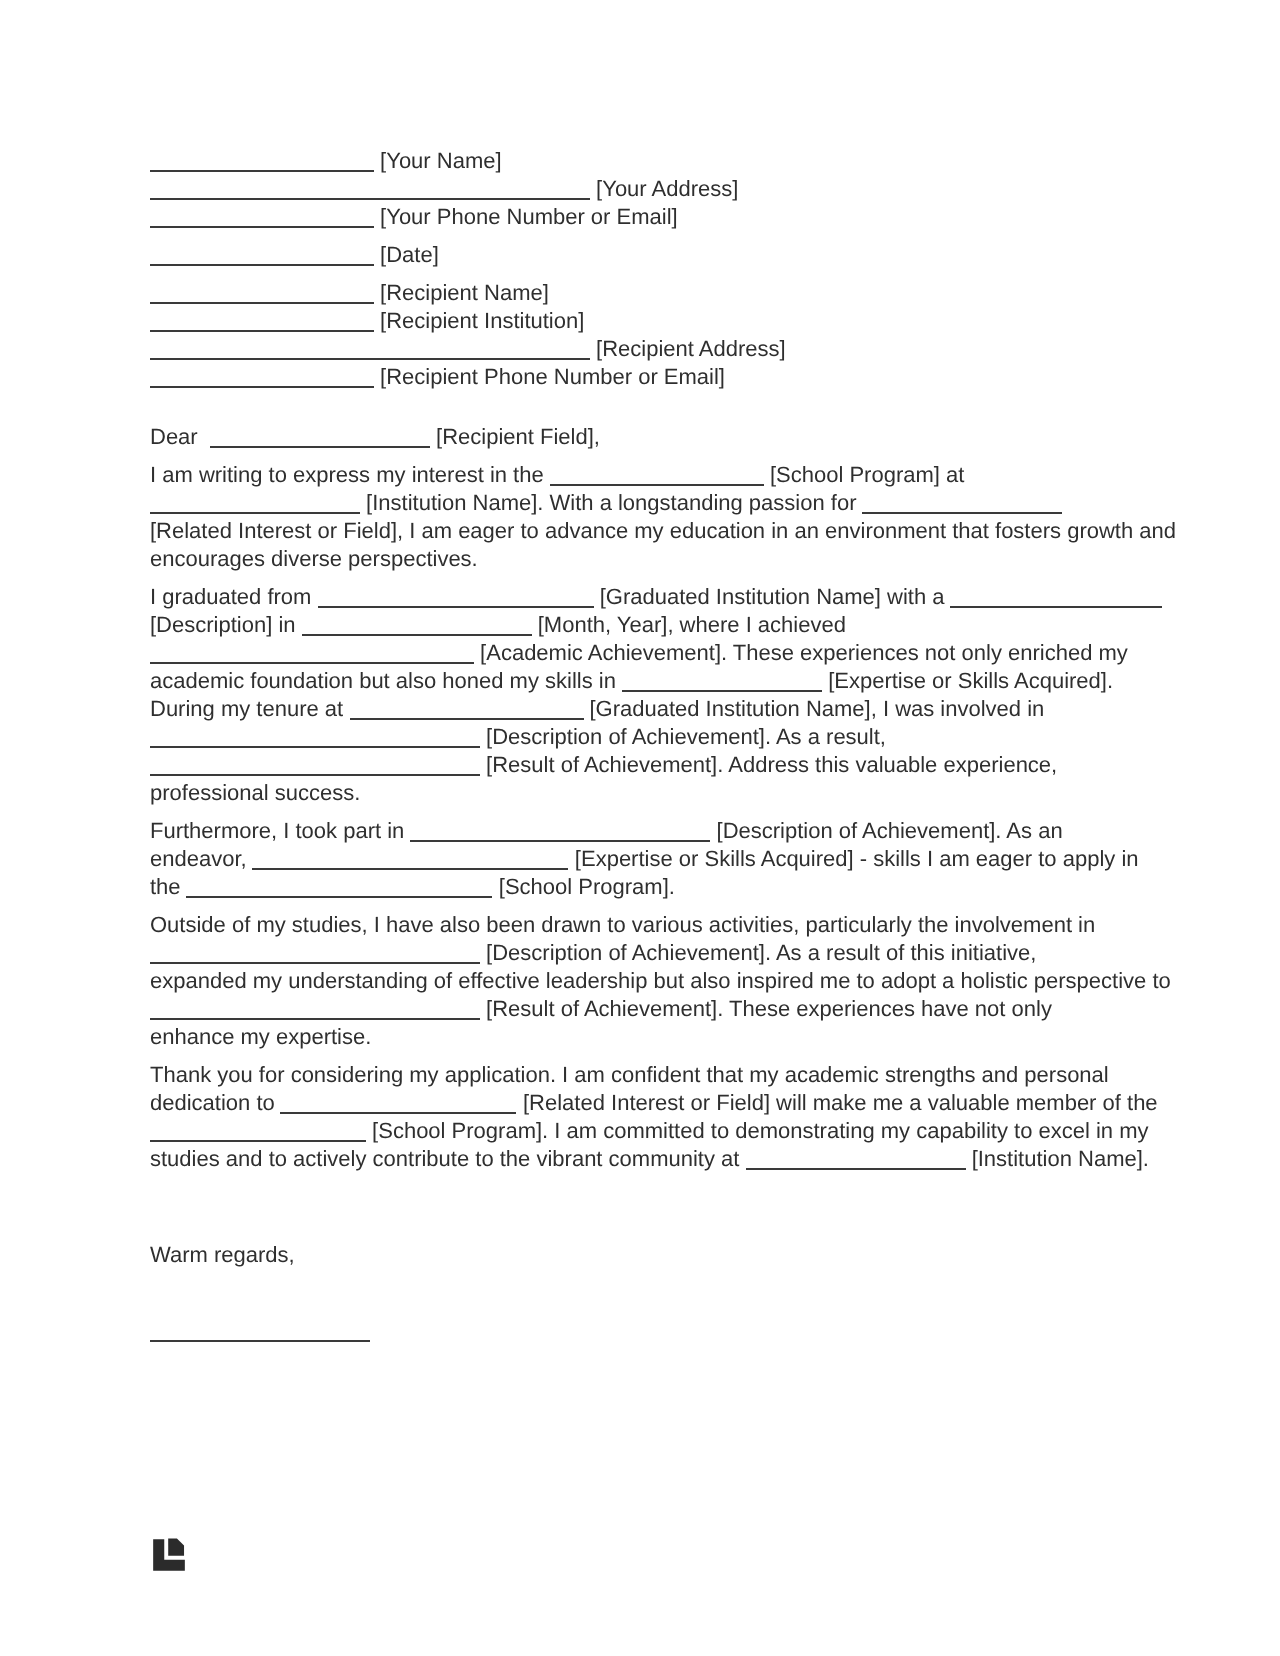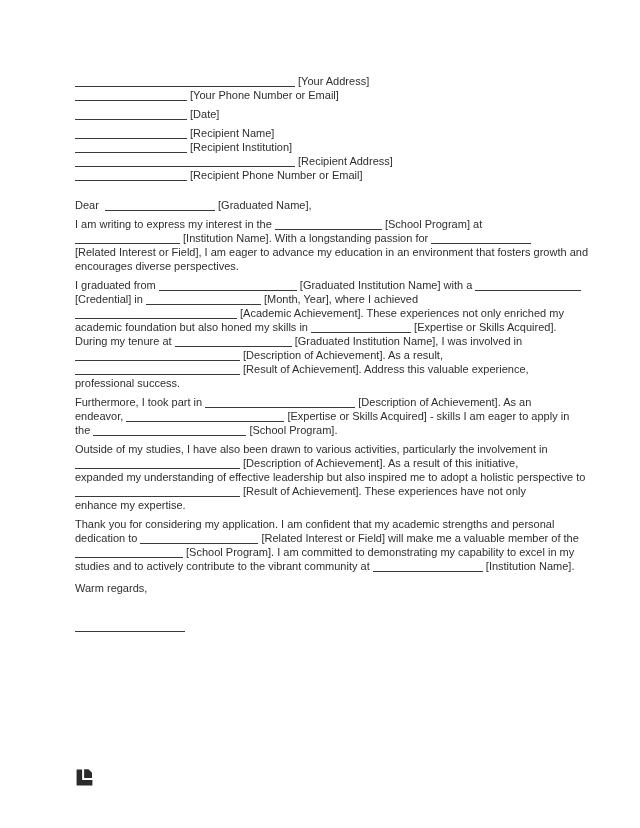--- a/index.html
+++ b/index.html
@@ -27,21 +27,21 @@
     top: 74px;
     width: 500px;
     font-size: 11px;
     line-height: 14px;
     color: #2f2f2f;
   }
   .blk { margin-top: 5px; }
   .blk:first-child { margin-top: 0; }
   .blk-salutation { margin-top: 16px; }
   .blk-paragraph-3 { margin-top: 0; }
-  .blk-closing { margin-top: 8px; }
+  .blk-closing { margin-top: 34px; }
   .blk-signature { margin-top: 24px; }
   .line {
     white-space: nowrap;
     height: 14px;
   }
   .txt { white-space: pre; }
   .blank {
     display: inline-block;
     height: 9px;
     margin-bottom: -2px;
@@ -55,44 +55,45 @@
     height: 19px;
   }
 </style>
 </head>
 <body>
 
 <div class="page">
 
   <div class="letter-body">
       <div class="blk blk-sender-block">
+        <div class="line"><span class="blank" style="width: 112px;"></span><span class="txt"> [Your Name]</span></div>
         <div class="line"><span class="blank" style="width: 220px;"></span><span class="txt"> [Your Address]</span></div>
         <div class="line"><span class="blank" style="width: 112px;"></span><span class="txt"> [Your Phone Number or Email]</span></div>
       </div>
       <div class="blk blk-date-block">
         <div class="line"><span class="blank" style="width: 112px;"></span><span class="txt"> [Date]</span></div>
       </div>
       <div class="blk blk-recipient-block">
         <div class="line"><span class="blank" style="width: 112px;"></span><span class="txt"> [Recipient Name]</span></div>
         <div class="line"><span class="blank" style="width: 112px;"></span><span class="txt"> [Recipient Institution]</span></div>
         <div class="line"><span class="blank" style="width: 220px;"></span><span class="txt"> [Recipient Address]</span></div>
         <div class="line"><span class="blank" style="width: 112px;"></span><span class="txt"> [Recipient Phone Number or Email]</span></div>
       </div>
       <div class="blk blk-salutation">
-        <div class="line"><span class="txt">Dear  </span><span class="blank" style="width: 110px;"></span><span class="txt"> [Graduated Name],</span></div>
+        <div class="line"><span class="txt">Dear  </span><span class="blank" style="width: 110px;"></span><span class="txt"> [Recipient Field],</span></div>
       </div>
       <div class="blk blk-paragraph-1">
         <div class="line"><span class="txt">I am writing to express my interest in the </span><span class="blank" style="width: 107px;"></span><span class="txt"> [School Program] at</span></div>
         <div class="line"><span class="blank" style="width: 105px;"></span><span class="txt"> [Institution Name]. With a longstanding passion for </span><span class="blank" style="width: 100px;"></span></div>
         <div class="line"><span class="txt">[Related Interest or Field], I am eager to advance my education in an environment that fosters growth and</span></div>
         <div class="line"><span class="txt">encourages diverse perspectives.</span></div>
       </div>
       <div class="blk blk-paragraph-2">
         <div class="line"><span class="txt">I graduated from </span><span class="blank" style="width: 138px;"></span><span class="txt"> [Graduated Institution Name] with a </span><span class="blank" style="width: 106px;"></span></div>
-        <div class="line"><span class="txt">[Credential] in </span><span class="blank" style="width: 115px;"></span><span class="txt"> [Month, Year], where I achieved</span></div>
+        <div class="line"><span class="txt">[Description] in </span><span class="blank" style="width: 115px;"></span><span class="txt"> [Month, Year], where I achieved</span></div>
         <div class="line"><span class="blank" style="width: 162px;"></span><span class="txt"> [Academic Achievement]. These experiences not only enriched my</span></div>
         <div class="line"><span class="txt">academic foundation but also honed my skills in </span><span class="blank" style="width: 100px;"></span><span class="txt"> [Expertise or Skills Acquired].</span></div>
       </div>
       <div class="blk blk-paragraph-3">
         <div class="line"><span class="txt">During my tenure at </span><span class="blank" style="width: 117px;"></span><span class="txt"> [Graduated Institution Name], I was involved in</span></div>
         <div class="line"><span class="blank" style="width: 165px;"></span><span class="txt"> [Description of Achievement]. As a result,</span></div>
         <div class="line"><span class="blank" style="width: 165px;"></span><span class="txt"> [Result of Achievement]. Address this valuable experience,</span></div>
         <div class="line"><span class="txt">professional success.</span></div>
       </div>
       <div class="blk blk-paragraph-4">

